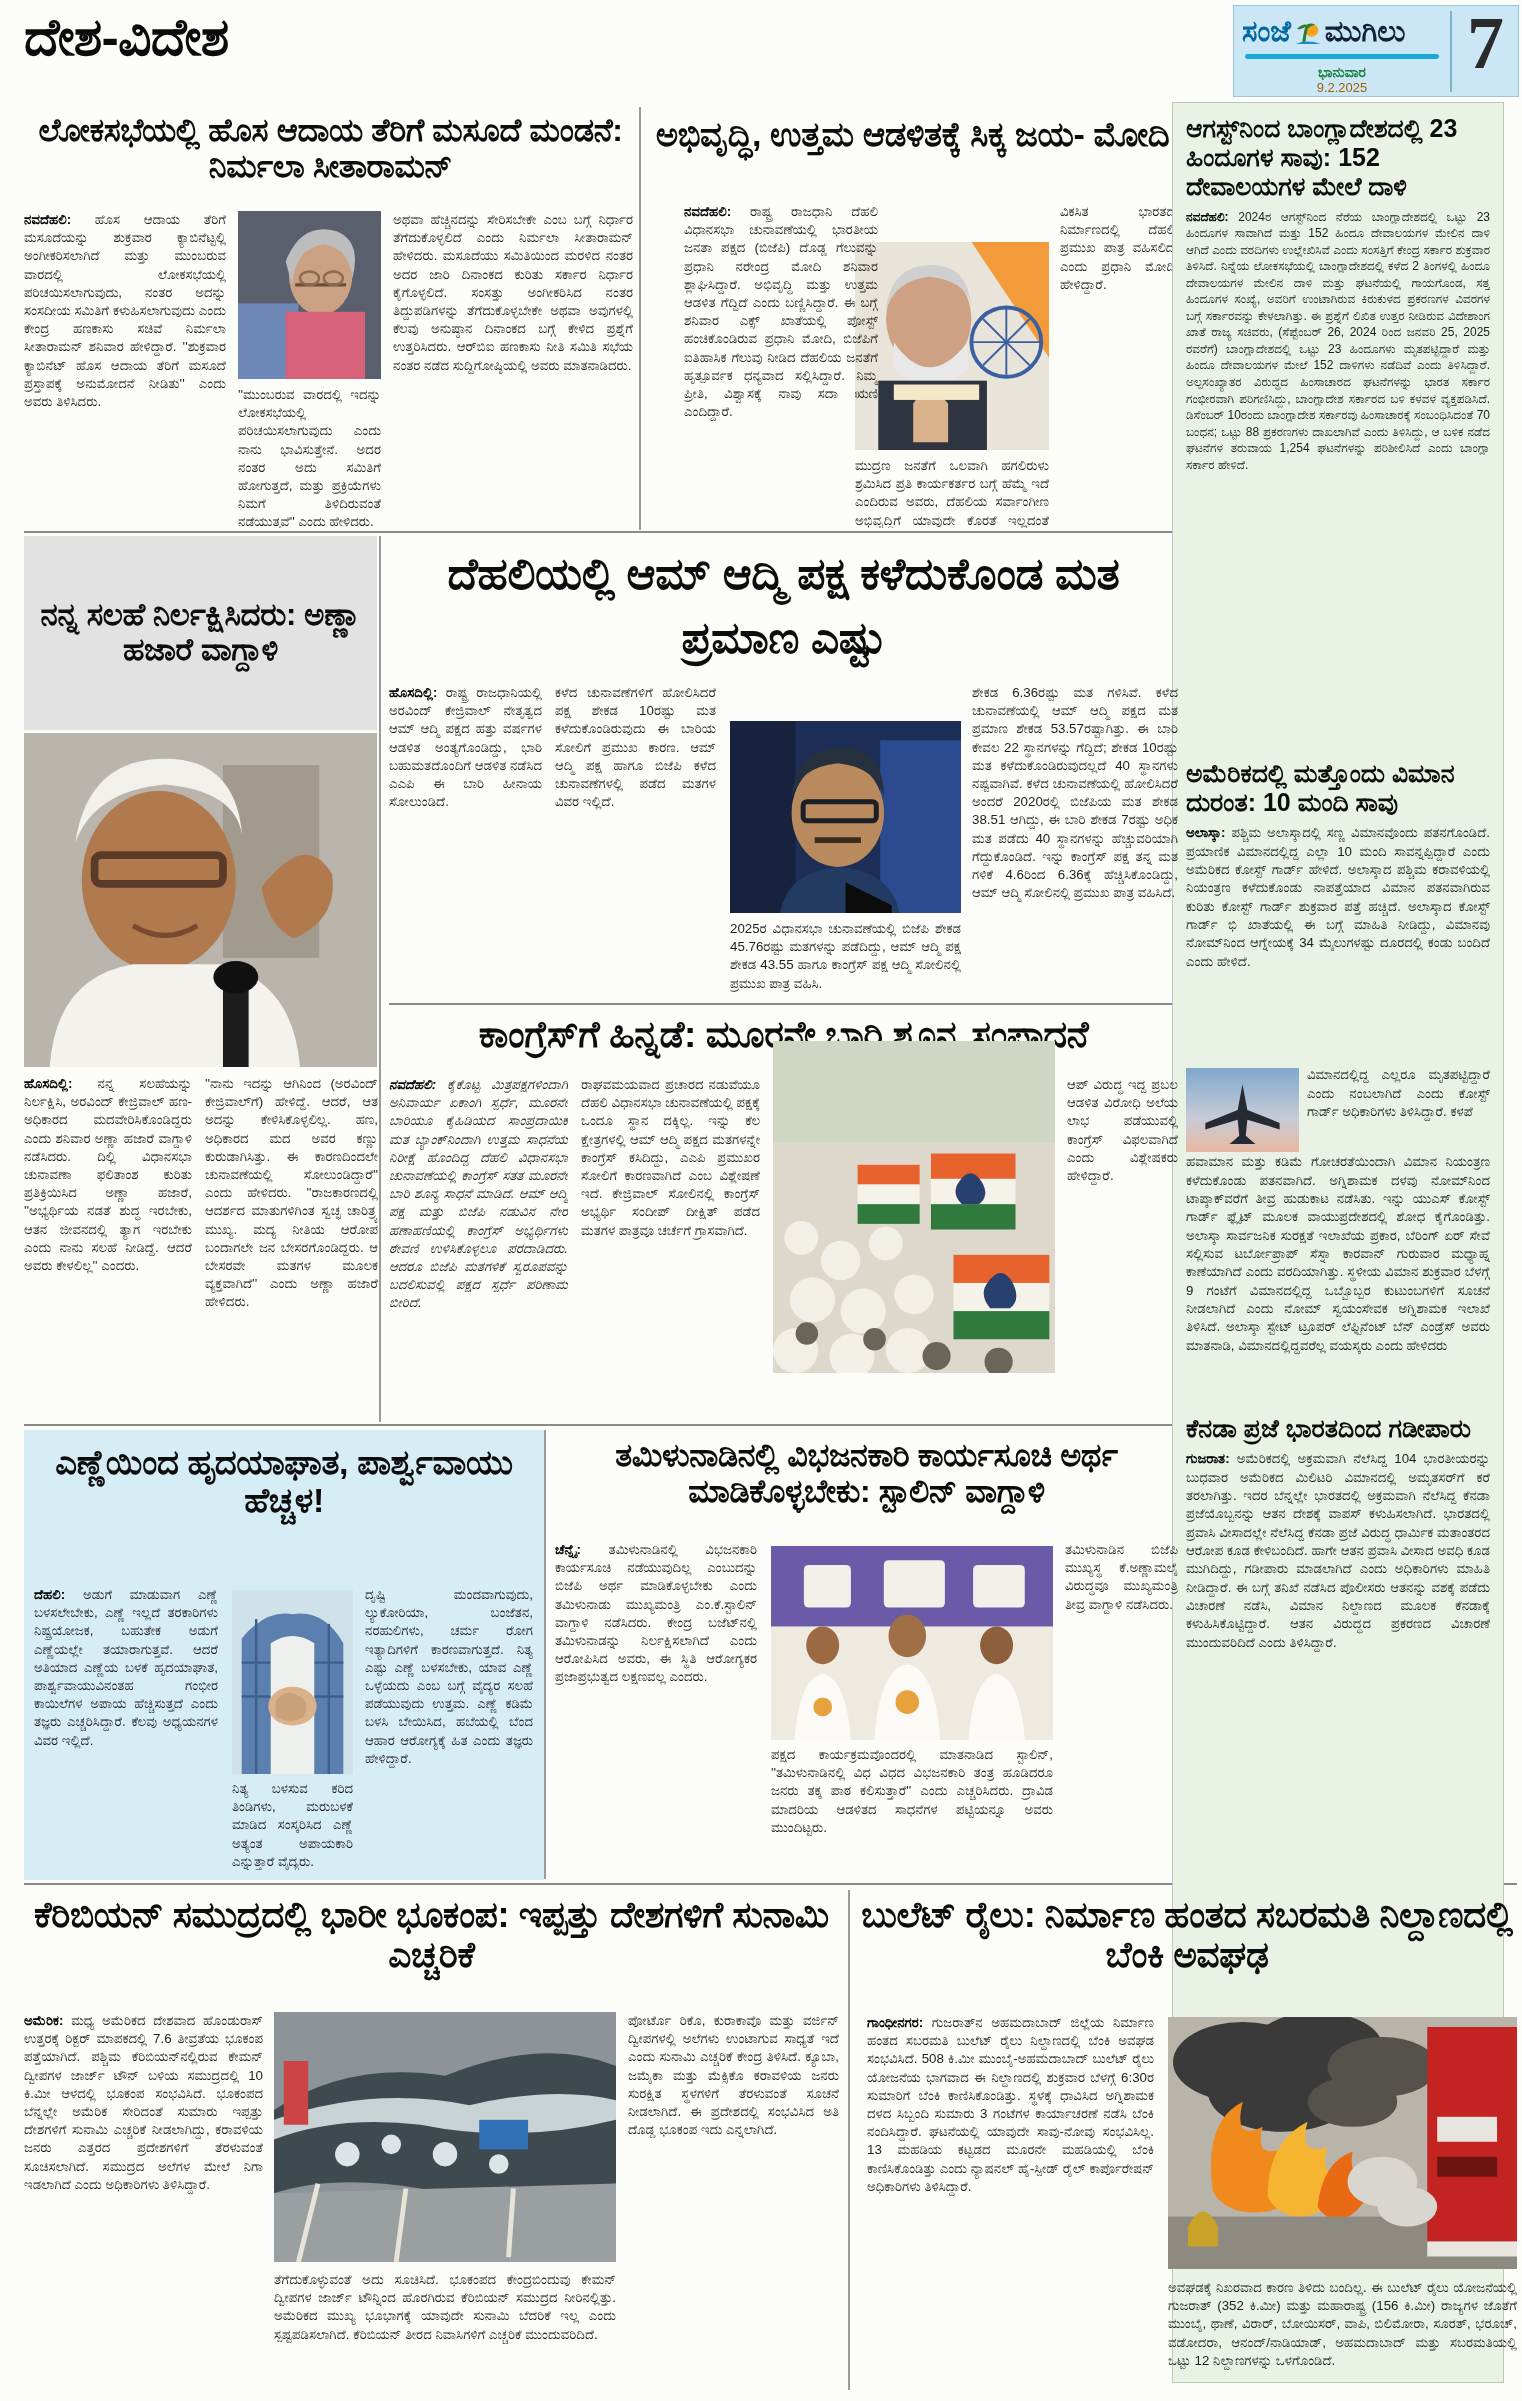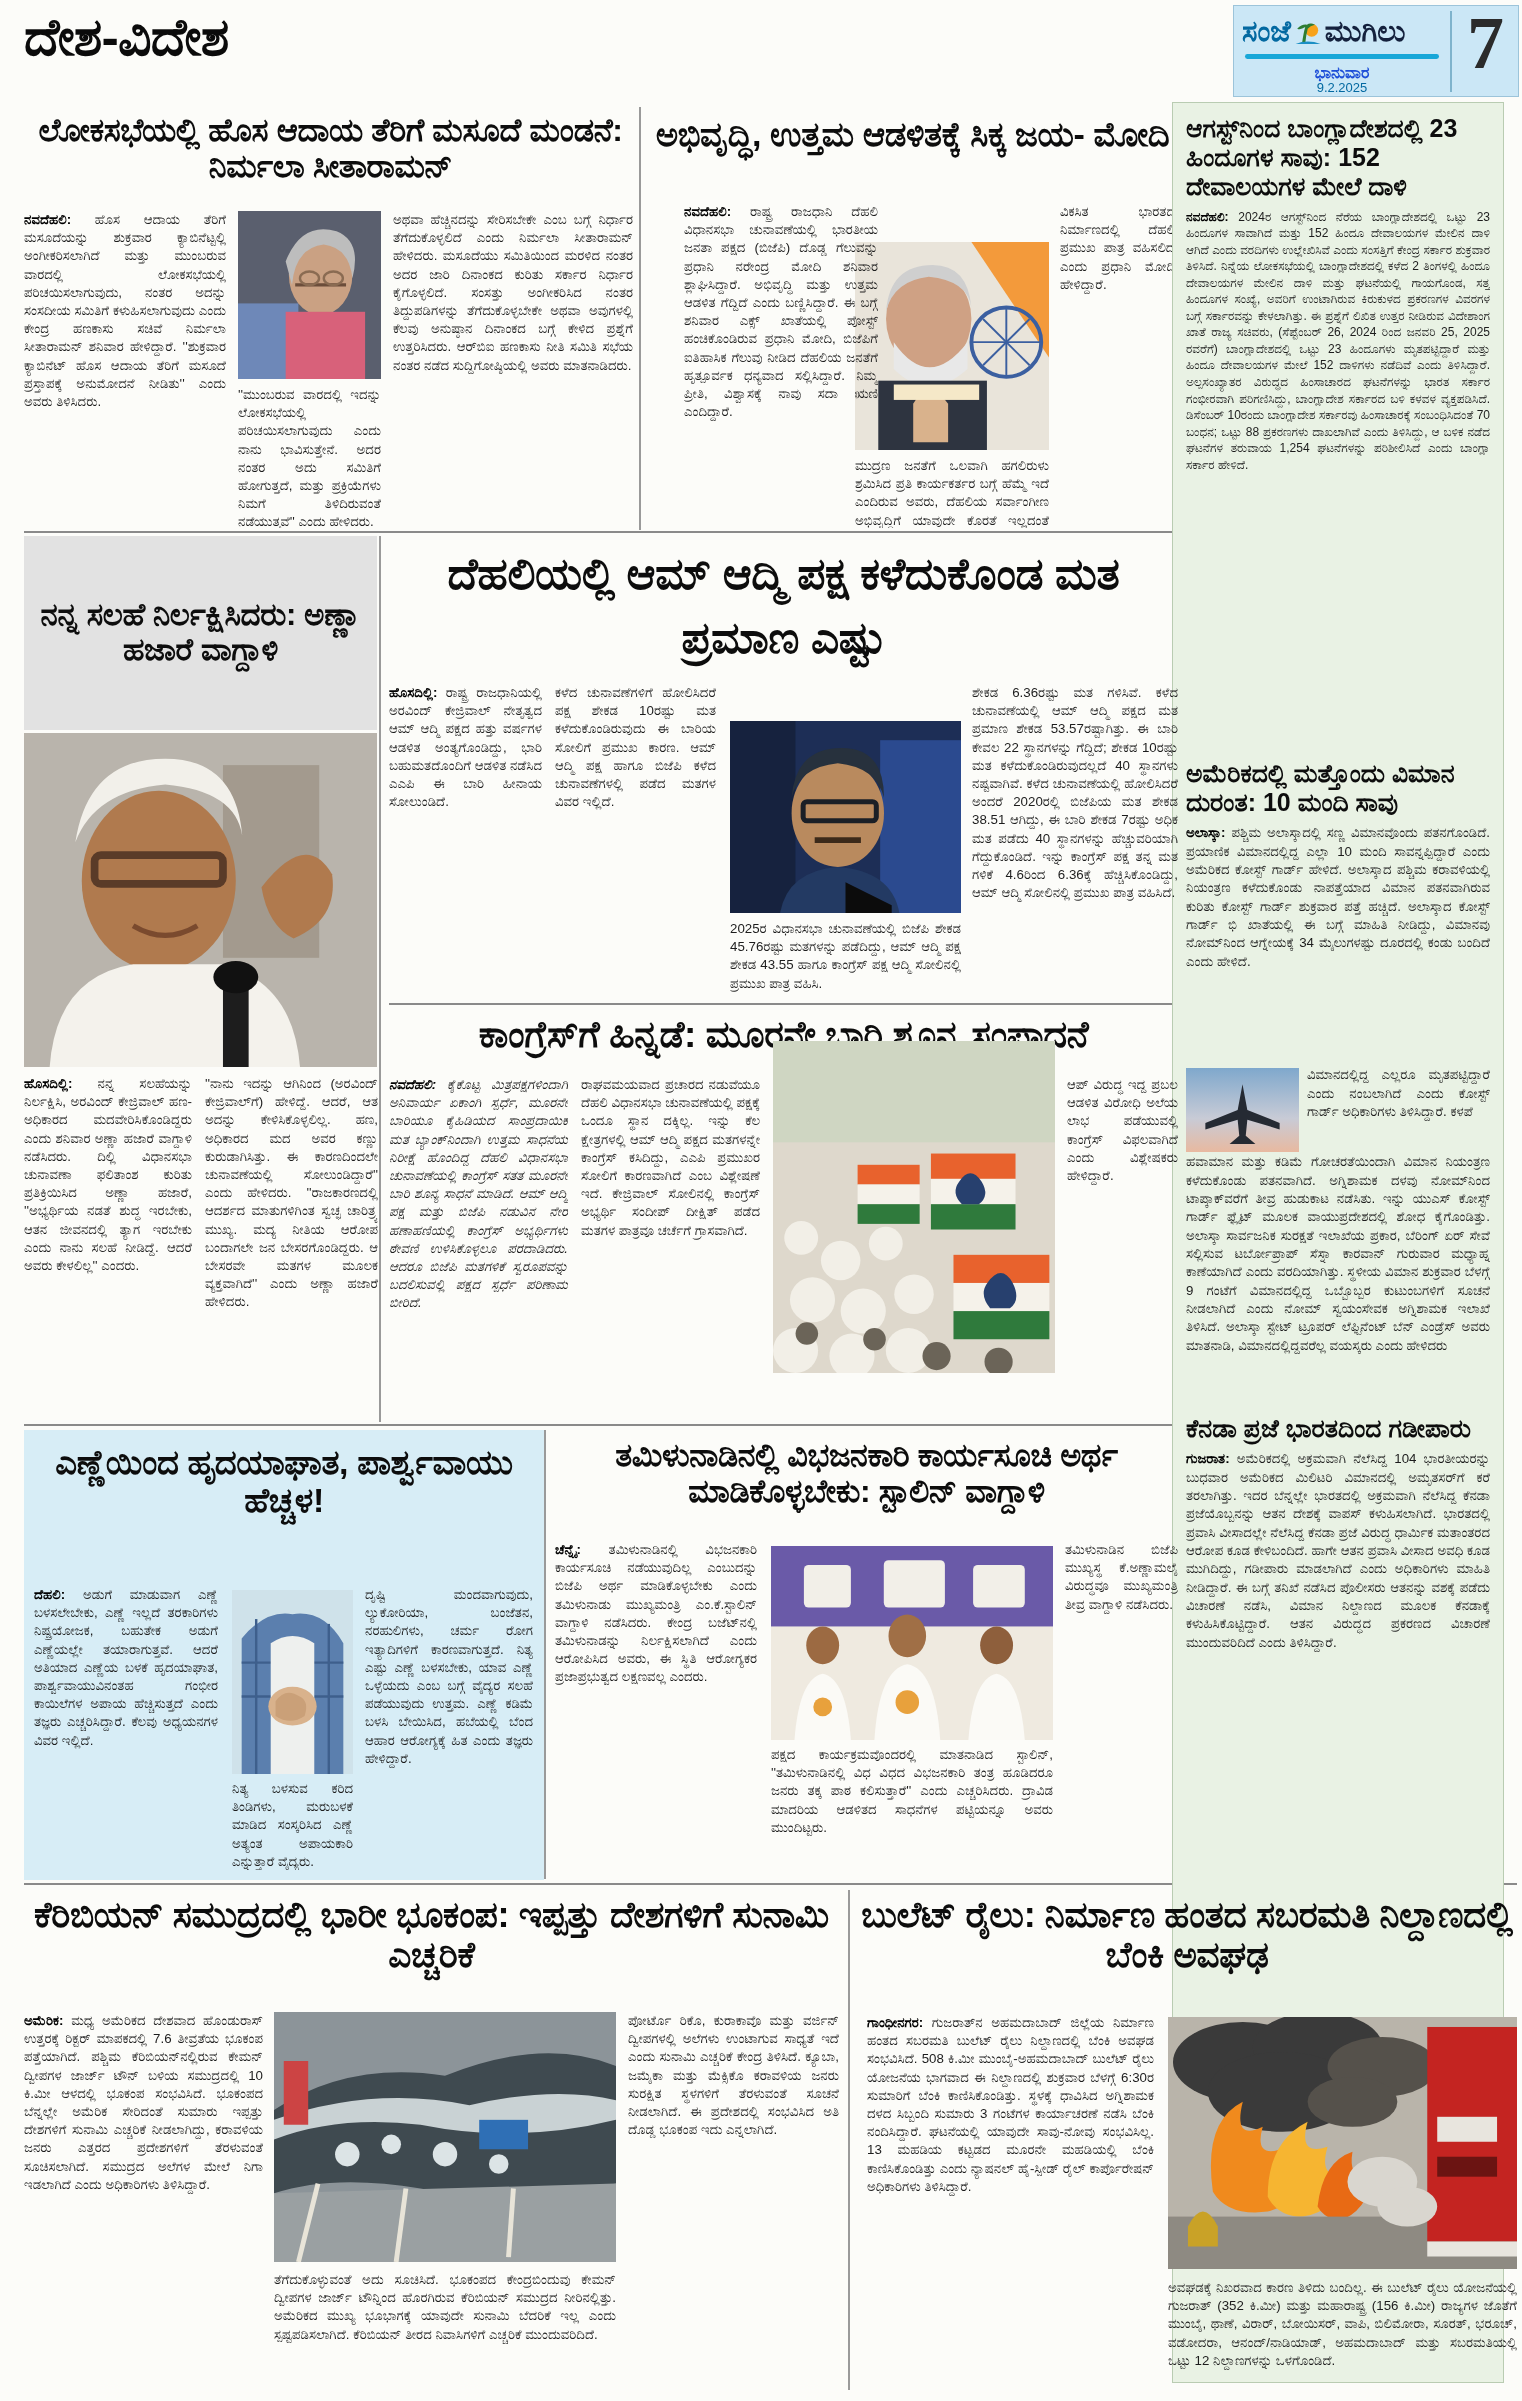--- a/index.html
+++ b/index.html
@@ -34,22 +34,22 @@
       <span style="display:inline-block;width:27.4px;height:27.4px;">
         <svg viewBox="0 0 34 34">
             <circle cx="22" cy="14" r="8" fill="#f7a21b"></circle>
             <path d="M10 30 Q12 16 14 10 Q8 14 4 12 Q10 6 16 7 Q20 4 26 7 Q20 8 17 12 Q15 20 14 30 Z" fill="#2e7d32"></path>
             <path d="M2 31 Q17 25 33 31 Z" fill="#1b8fc4"></path>
           </svg>
       </span>
       <span class="brand-dark" style="font-size:29px;">ಮುಗಿಲು</span>
     </div>
     <div class="abs cyanbar" style="left:11.3px;top:48px;width:194px;"></div>
-    <div class="abs" style="left:0;top:58px;width:216px;text-align:center;font-size:16px;font-weight:bold;color:#1d4ed8;">ಭಾನುವಾರ</div>
-    <div class="abs" style="left:0;top:74px;width:216px;text-align:center;font-size:13px;color:#0369a1;">9.2.2025</div>
+    <div class="abs" style="left:0;top:58px;width:216px;text-align:center;font-size:14px;font-weight:bold;color:#15803d;">ಭಾನುವಾರ</div>
+    <div class="abs" style="left:0;top:74px;width:216px;text-align:center;font-size:13px;color:#a16207;">9.2.2025</div>
     <div class="abs" style="left:216px;top:4.8px;width:1.6px;height:81px;background:#7fb3cc;"></div>
     <div class="abs pageno" style="left:219px;top:-4.8px;width:65px;text-align:center;font-size:74px;">7</div>
   </div>
 
   <div class="rule-v" style="left:639px;top:107px;height:423px;"></div>
   <div class="rule-h" style="left:24px;top:531px;width:1154px;"></div>
   <div class="rule-v" style="left:379px;top:536px;height:886px;"></div>
   <div class="rule-h" style="left:389px;top:1003px;width:789px;"></div>
   <div class="rule-h" style="left:24px;top:1424px;width:1154px;"></div>
   <div class="rule-v" style="left:544px;top:1430px;height:449px;"></div>

